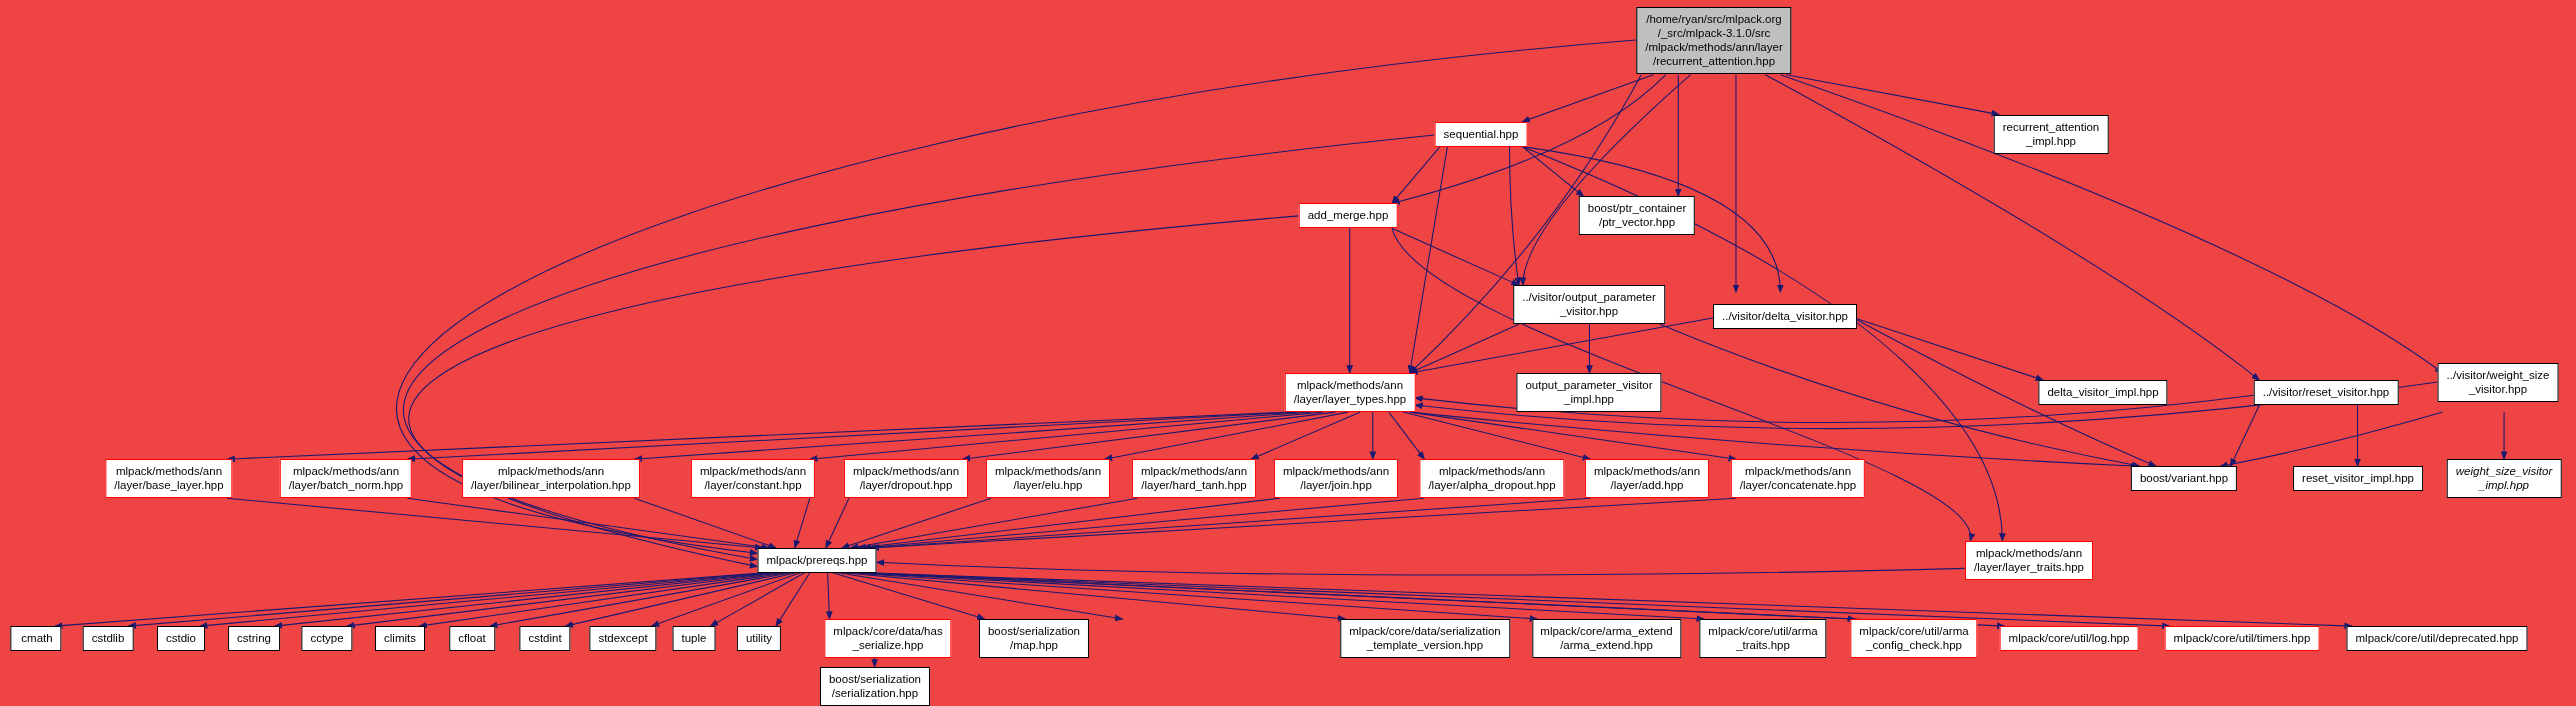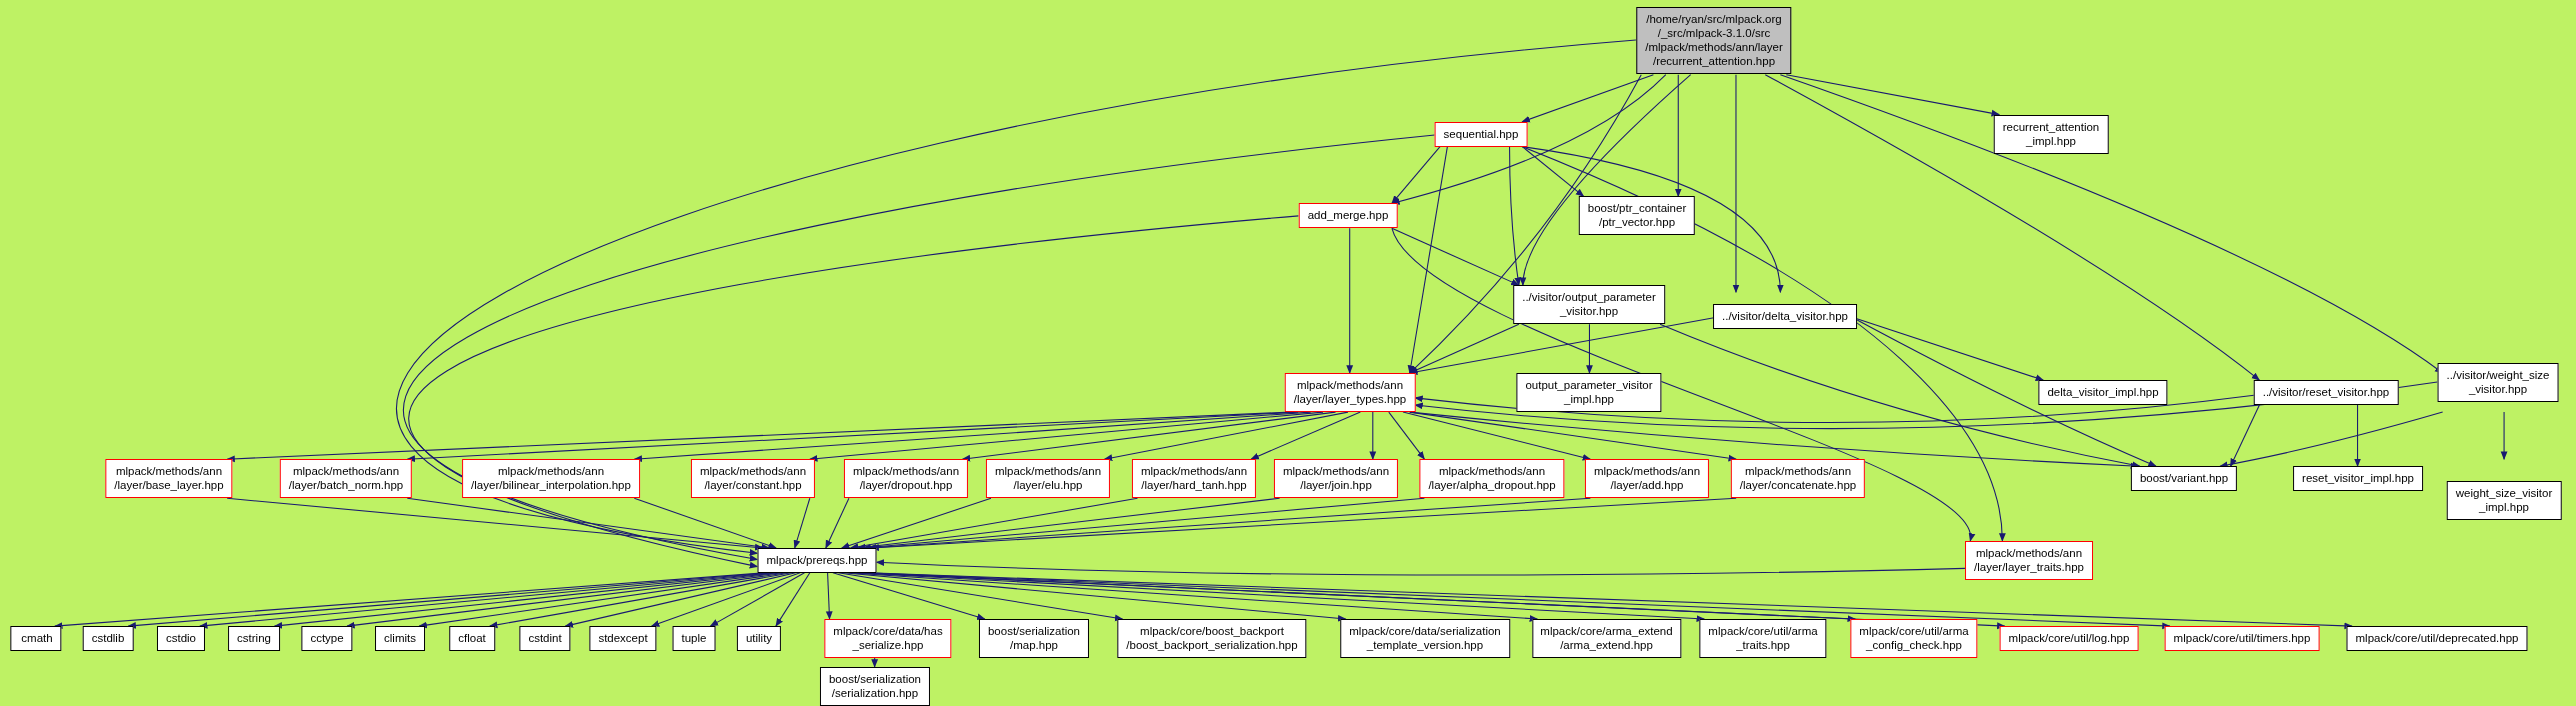--- a/index.html
+++ b/index.html
@@ -1,16 +1,16 @@
 <!DOCTYPE html>
 <html style="font-size:14px"><head>
 <meta charset="utf-8">
 <style>
   html,body{margin:0;padding:0;background:#ffffff;}
-  #graph{position:relative;width:2576px;height:707px;background:#bef264;overflow:hidden;
+  #graph{position:relative;width:2576px;height:707px;background:#ef4444;overflow:hidden;
          font-family:"Liberation Sans",sans-serif;}
   #edges{position:absolute;left:0;top:0;z-index:1;}
   .edge{fill:none;stroke:#191970;stroke-width:1.2px;}
   .node{position:absolute;transform:translateX(-50%);z-index:2;box-sizing:border-box;
         background:#ffffff;border:0.9px solid #000000;color:#000000;
         font-size:11.5px;line-height:14px;padding:4.4px 8px;text-align:center;white-space:pre;}
   .node.red{border-color:#ff0000;}
   .node.current{background:#bfbfbf;border-color:#000000;}
 </style>
 </head>
@@ -120,21 +120,21 @@
     <div class="node red" style="left: 1350px; top: 373px;">mlpack/methods/ann
 /layer/layer_types.hpp</div>
     <div class="node" style="left: 1589px; top: 373px;">output_parameter_visitor
 _impl.hpp</div>
     <div class="node" style="left: 2103px; top: 380px;">delta_visitor_impl.hpp</div>
     <div class="node" style="left: 2326px; top: 380px;">../visitor/reset_visitor.hpp</div>
     <div class="node" style="left: 2498px; top: 363px;">../visitor/weight_size
 _visitor.hpp</div>
     <div class="node" style="left: 2184px; top: 466px;">boost/variant.hpp</div>
     <div class="node" style="left: 2358px; top: 466px;">reset_visitor_impl.hpp</div>
-    <div class="node" style="left: 2504px; top: 481px;">weight_size_visitor
+    <div class="node" style="left: 2504px; top: 459px; font-style: italic;">weight_size_visitor
 _impl.hpp</div>
     <div class="node red" style="left: 169px; top: 459px;">mlpack/methods/ann
 /layer/base_layer.hpp</div>
     <div class="node red" style="left: 346px; top: 459px;">mlpack/methods/ann
 /layer/batch_norm.hpp</div>
     <div class="node red" style="left: 551px; top: 459px;">mlpack/methods/ann
 /layer/bilinear_interpolation.hpp</div>
     <div class="node red" style="left: 753px; top: 459px;">mlpack/methods/ann
 /layer/constant.hpp</div>
     <div class="node red" style="left: 906px; top: 459px;">mlpack/methods/ann
@@ -162,22 +162,20 @@
     <div class="node" style="left: 400px; top: 626px;">climits</div>
     <div class="node" style="left: 472px; top: 626px;">cfloat</div>
     <div class="node" style="left: 545px; top: 626px;">cstdint</div>
     <div class="node" style="left: 623px; top: 626px;">stdexcept</div>
     <div class="node" style="left: 694px; top: 626px;">tuple</div>
     <div class="node" style="left: 759px; top: 626px;">utility</div>
     <div class="node red" style="left: 888px; top: 619px;">mlpack/core/data/has
 _serialize.hpp</div>
     <div class="node" style="left: 1034px; top: 619px;">boost/serialization
 /map.hpp</div>
-    <div class="node" style="left: 1212px; top: 619px;">mlpack/core/boost_backport
-/boost_backport_serialization.hpp</div>
     <div class="node" style="left: 1425px; top: 619px;">mlpack/core/data/serialization
 _template_version.hpp</div>
     <div class="node" style="left: 1607px; top: 619px; padding-left: 7px;">mlpack/core/arma_extend
 /arma_extend.hpp</div>
     <div class="node" style="left: 1763px; top: 619px;">mlpack/core/util/arma
 _traits.hpp</div>
     <div class="node red" style="left: 1914px; top: 619px;">mlpack/core/util/arma
 _config_check.hpp</div>
     <div class="node red" style="left: 2069px; top: 626px;">mlpack/core/util/log.hpp</div>
     <div class="node red" style="left: 2242px; top: 626px;">mlpack/core/util/timers.hpp</div>

